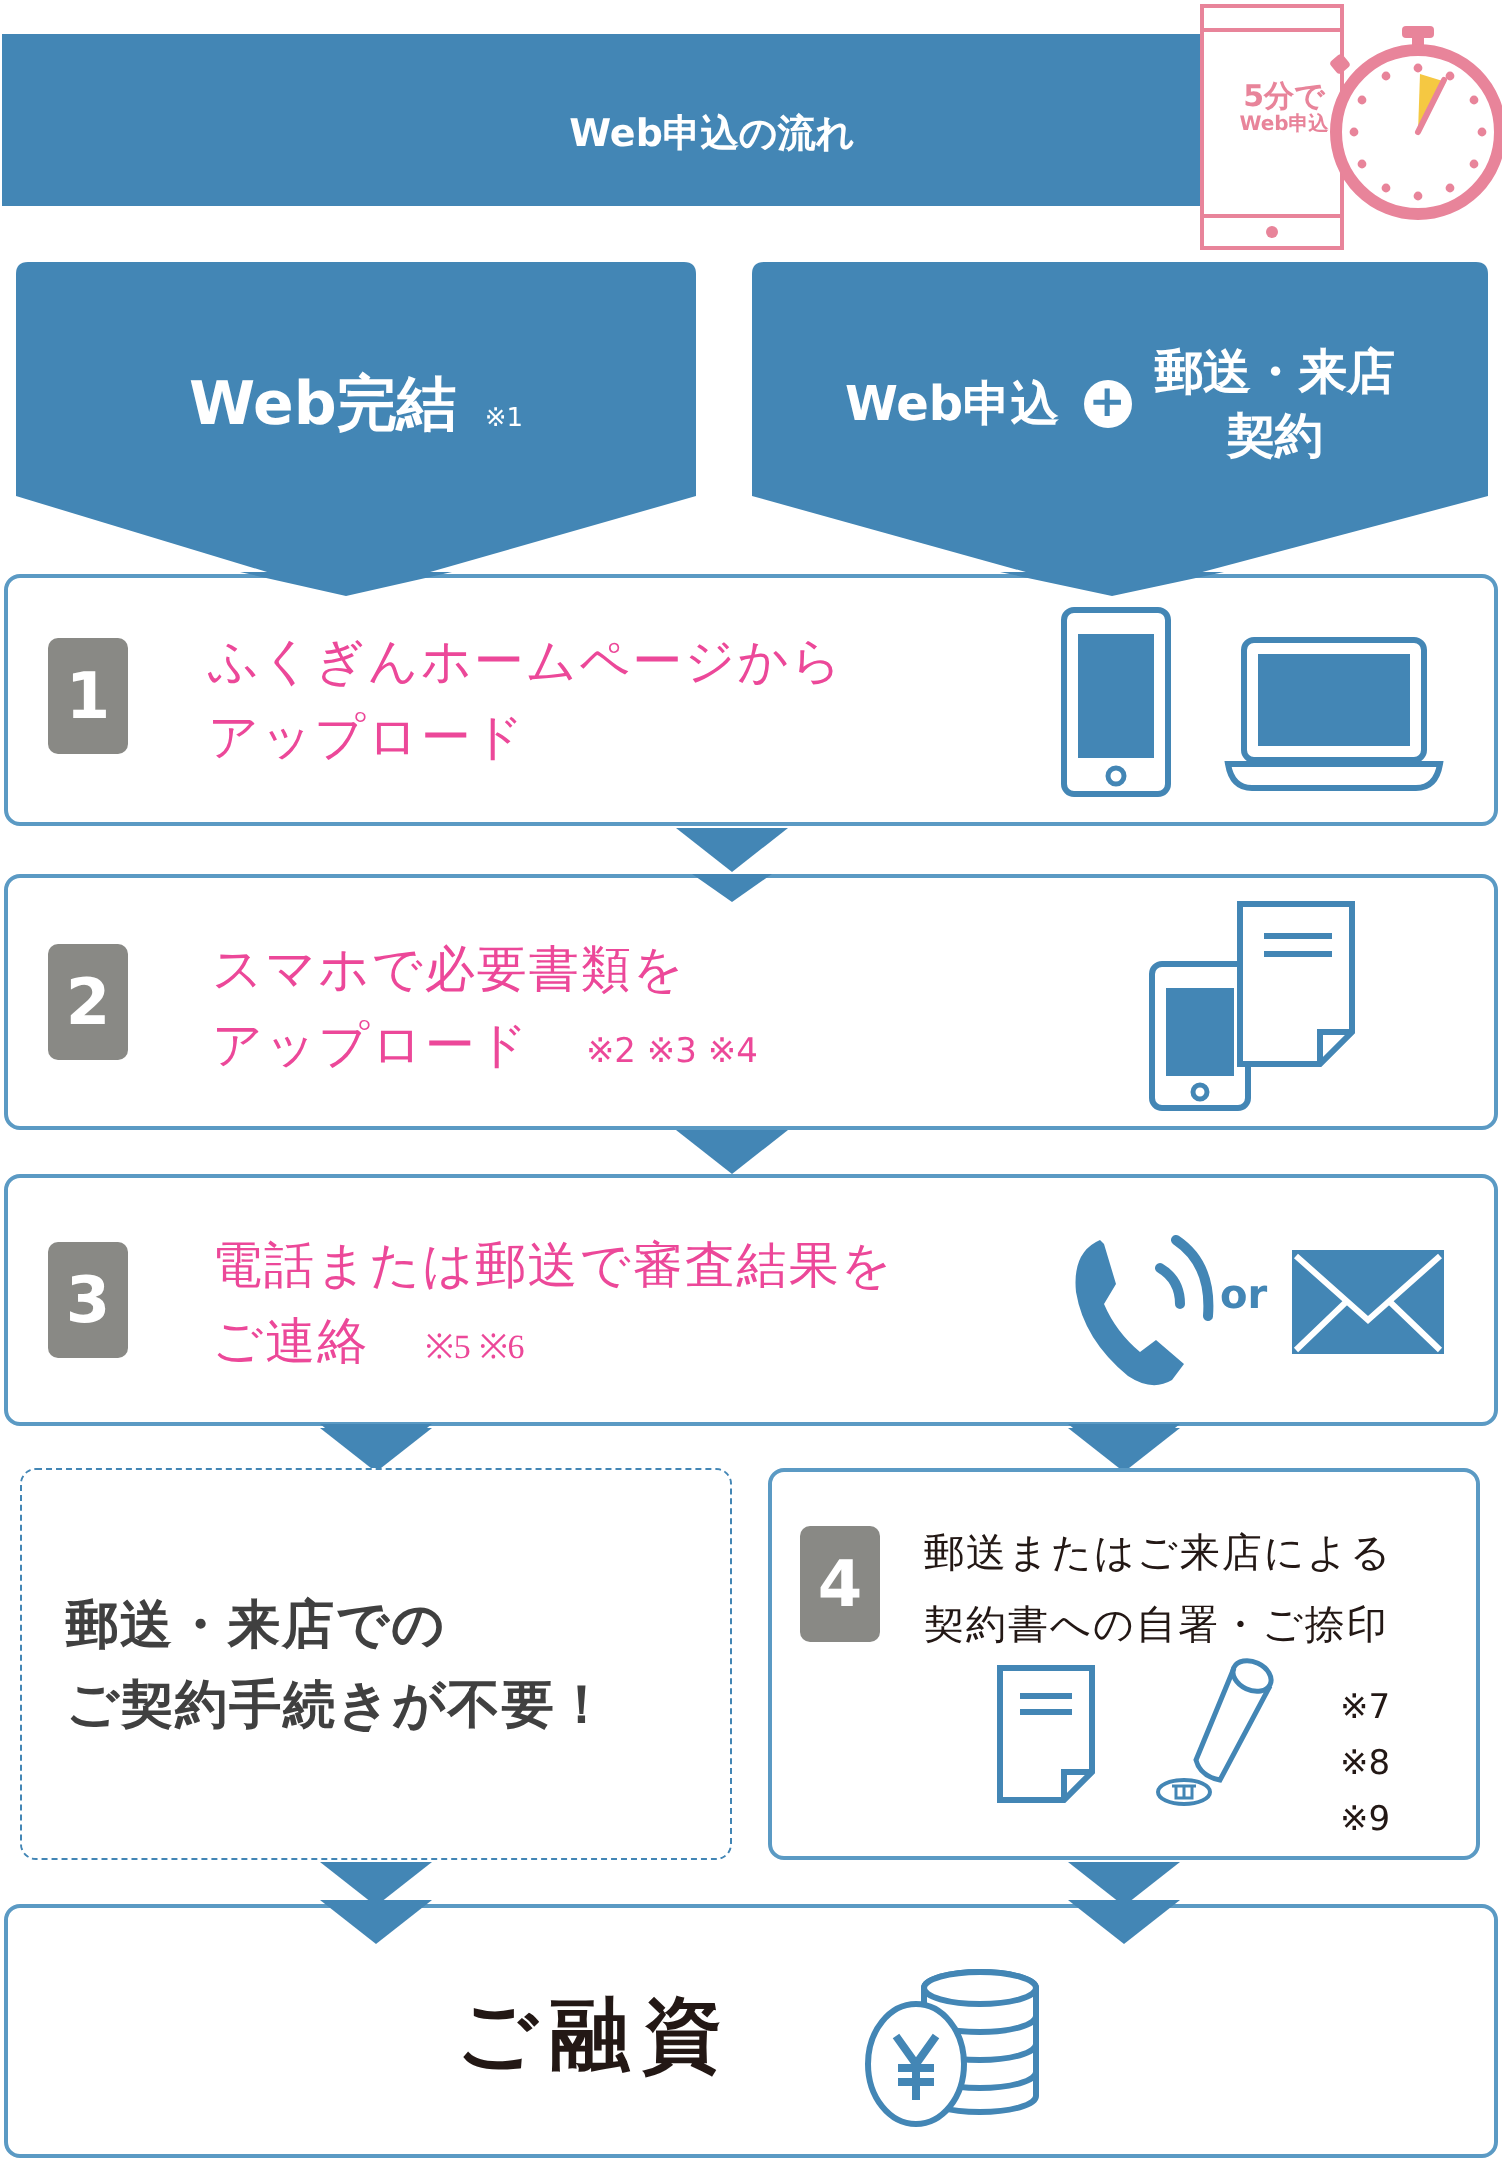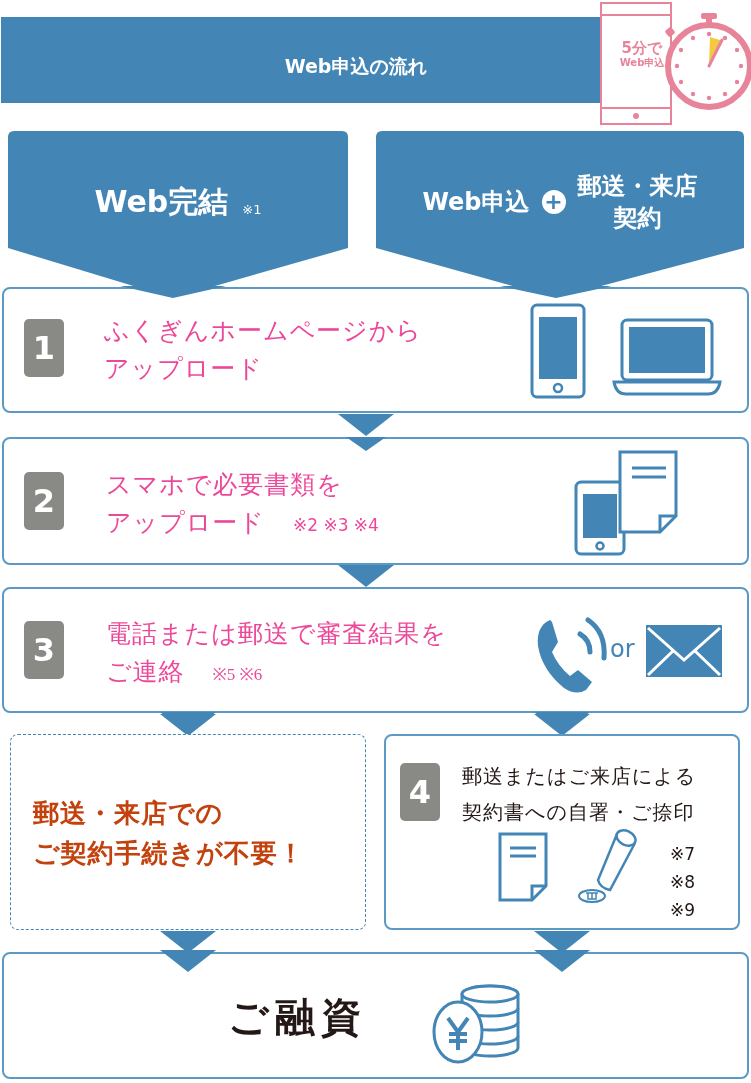--- a/index.html
+++ b/index.html
@@ -48,25 +48,25 @@
     }
     .card.dashed { border: 1.5px dashed #4386b5; }
     .step-num {
       position: absolute; width: 40px; height: 58px; background: #898985; border-radius: 5px;
       color: #fff; font-size: 32px; font-weight: bold; display: flex; align-items: center; justify-content: center;
     }
     .step-text { position: absolute; font-size: 25px; line-height: 38px; color: #ec4899; letter-spacing: 1px; }
     .step-text .note { font-size: 17px; margin-left: 28px; letter-spacing: 0; }
     .tri { position: absolute; width: 0; height: 0; border-left: 28px solid transparent; border-right: 28px solid transparent; border-top: 22px solid #4386b5; }
 
-    .promo-text { position: absolute; left: 33px; top: 793px; font-size: 26px; line-height: 40px; color: #c2410c; font-weight: bold; letter-spacing: 1px; }
+    .promo-text { position: absolute; left: 33px; top: 793px; font-size: 26px; line-height: 40px; color: #404040; font-weight: bold; letter-spacing: 1px; }
     .step4-text { position: absolute; left: 462px; top: 758px; font-size: 20px; line-height: 36px; letter-spacing: 1px; }
     .step4-notes { position: absolute; left: 670px; top: 840px; font-size: 17px; line-height: 28px; }
     .final-text { position: absolute; left: 228px; top: 990px; font-size: 40px; font-weight: bold; letter-spacing: 6px; }
-    .or-text { position: absolute; left: 610px; top: 635px; font-size: 24px; font-weight: normal; color: #4386b5; }
+    .or-text { position: absolute; left: 610px; top: 635px; font-size: 20px; font-weight: bold; color: #4386b5; }
     svg { overflow: visible; }
   </style>
 </head>
 <body>
 
 <div class="header-bar">
   <div class="header-title">Web申込の流れ</div>
 </div>
 
 <svg class="badge-svg" viewBox="0 0 153 128">

